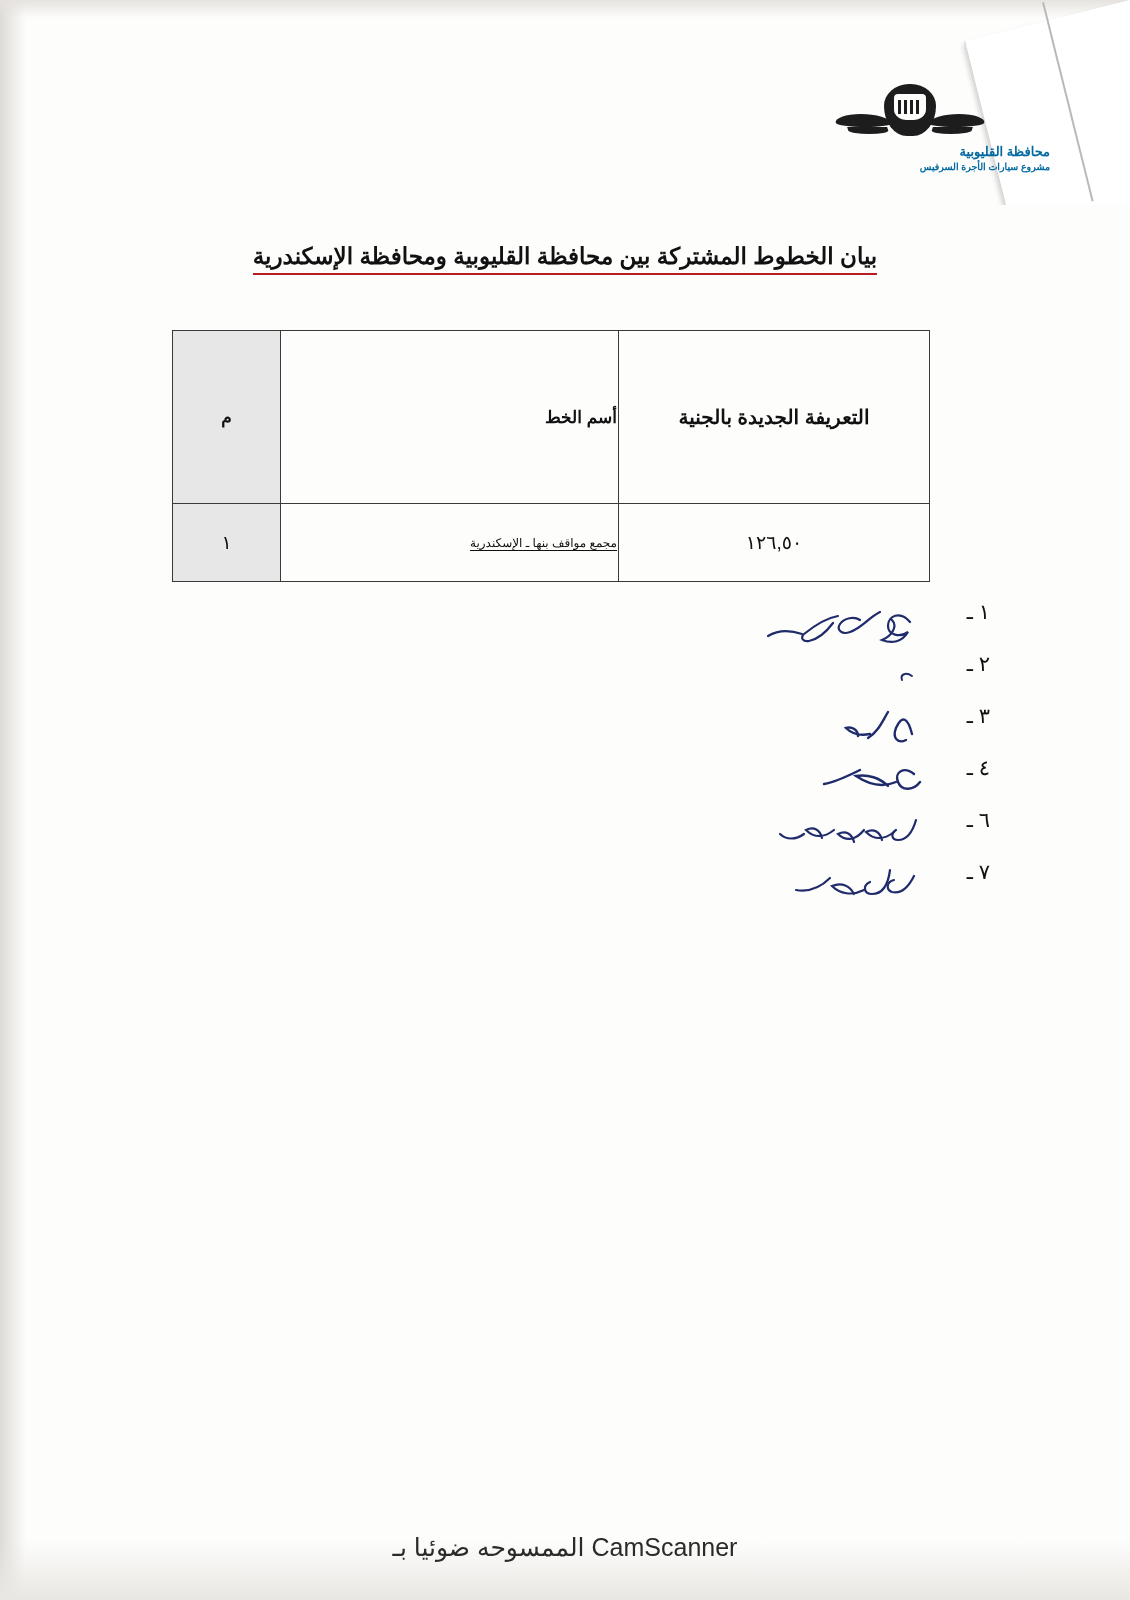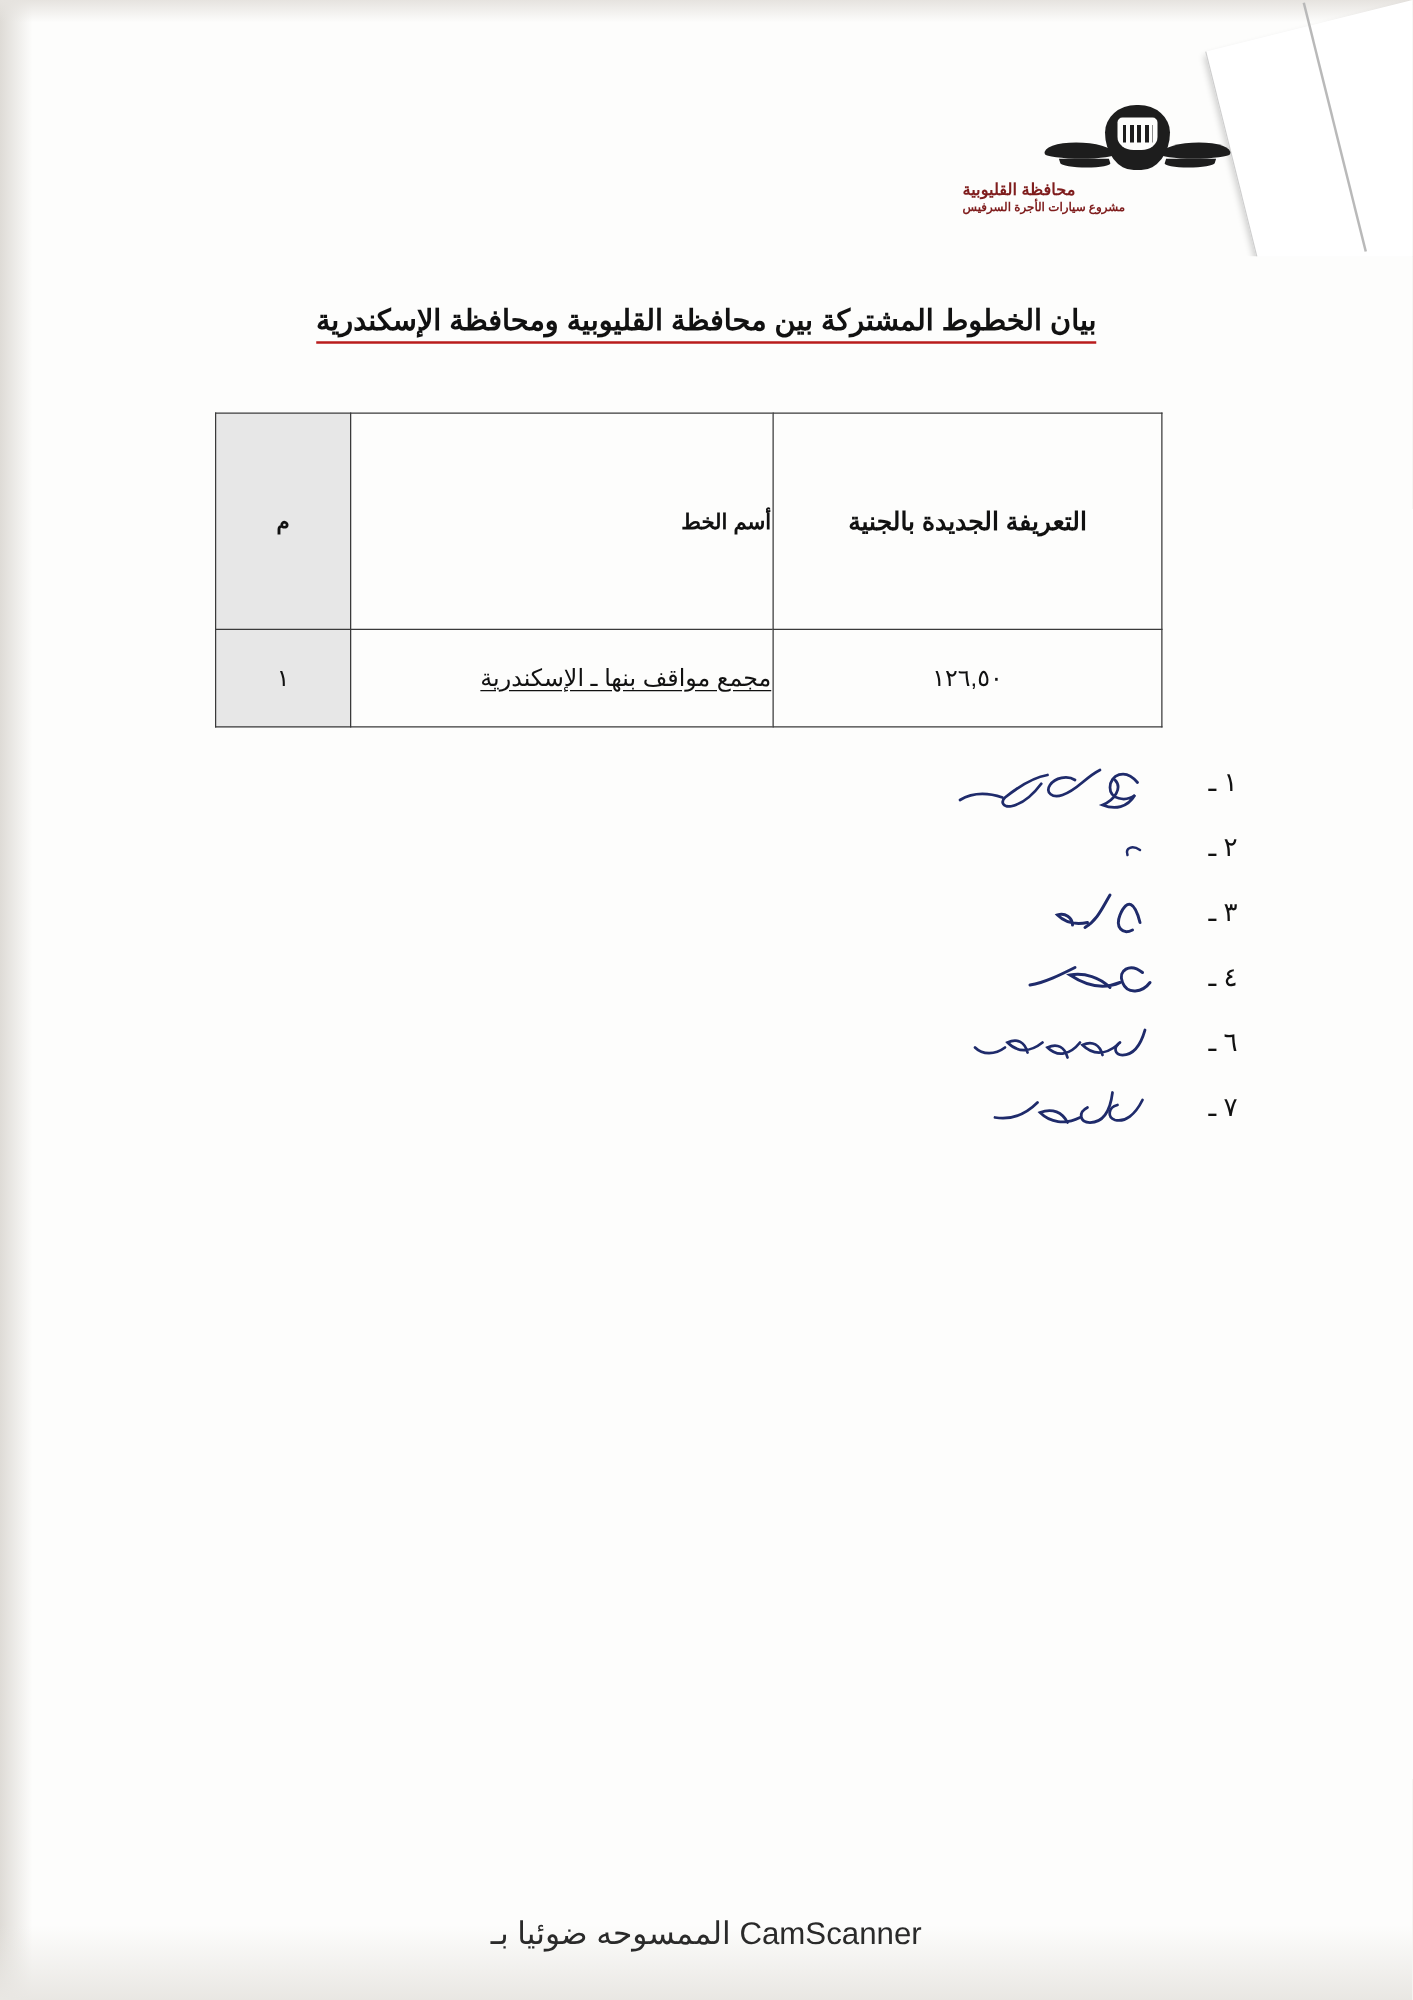--- a/index.html
+++ b/index.html
@@ -66,22 +66,22 @@
     transform: rotate(-14deg);
     transform-origin: top right;
   }
 
   
   .letterhead {
     position: absolute;
     top: 80px;
     right: 80px;
     width: 280px;
-    text-align: left;
-    color: #7f1d1d;
+    text-align: right;
+    color: #0369a1;
   }
   .emblem {
     width: 150px;
     height: 62px;
     margin: 0 auto 2px auto;
     position: relative;
   }
   .emblem .wing-l, .emblem .wing-r {
     position: absolute;
     top: 34px;
@@ -184,21 +184,21 @@
   table.main th.c-tariff, table.main td.c-tariff { width: 308px; }
   table.main thead th {
     height: 170px;
     font-size: 17px;
     font-weight: bold;
   }
   table.main thead th.c-tariff { font-size: 20px; }
   table.main thead th.c-num { background: #e7e7e7; }
   table.main tbody td {
     height: 75px;
-    font-size: 19px;
+    font-size: 12px;
   }
   table.main tbody td.c-num {
     background: #e7e7e7;
     font-size: 19px;
   }
   table.main tbody td.c-line u {
     text-decoration: underline;
     text-underline-offset: 3px;
   }
   table.main tbody td.c-tariff {
@@ -209,21 +209,20 @@
   
   .siglist {
     position: absolute;
     top: 600px;
     right: 0;
     width: 1130px;
   }
   .sigrow {
     display: flex;
     flex-direction: row;
-    align-items: center;
     justify-content: flex-start;
     height: 52px;
     padding-right: 140px;
   }
   .signum {
     font-size: 21px;
     color: #111;
     width: 60px;
     text-align: right;
     white-space: pre;

